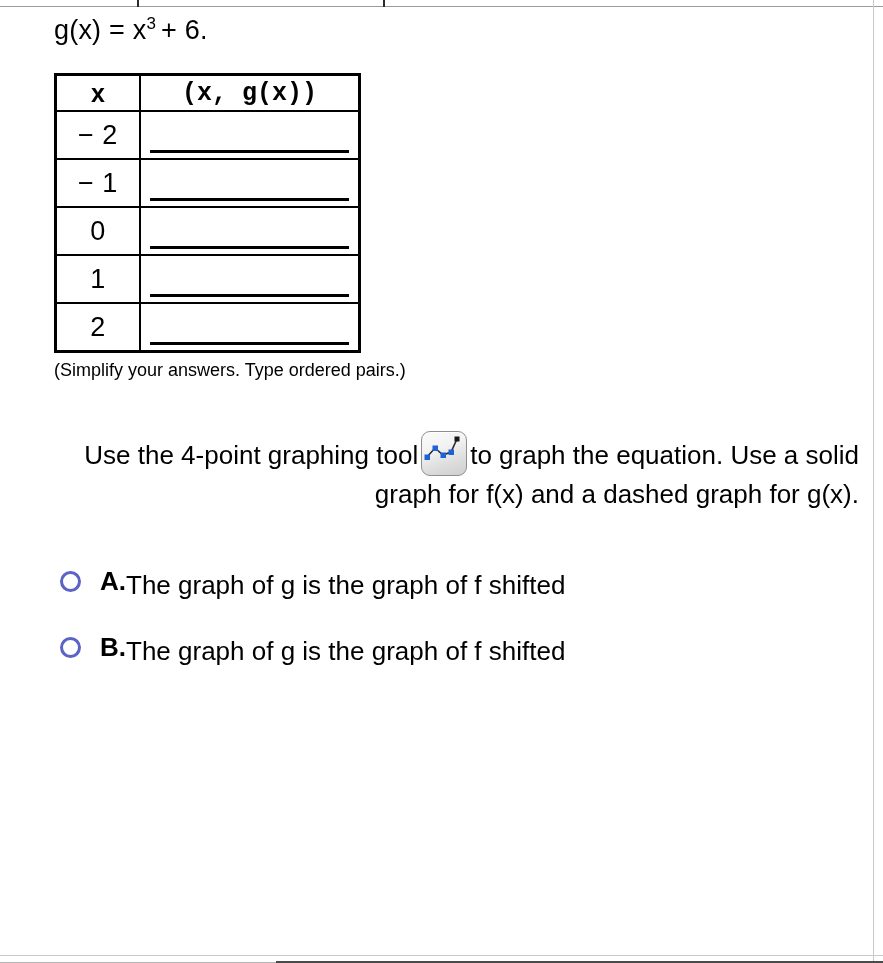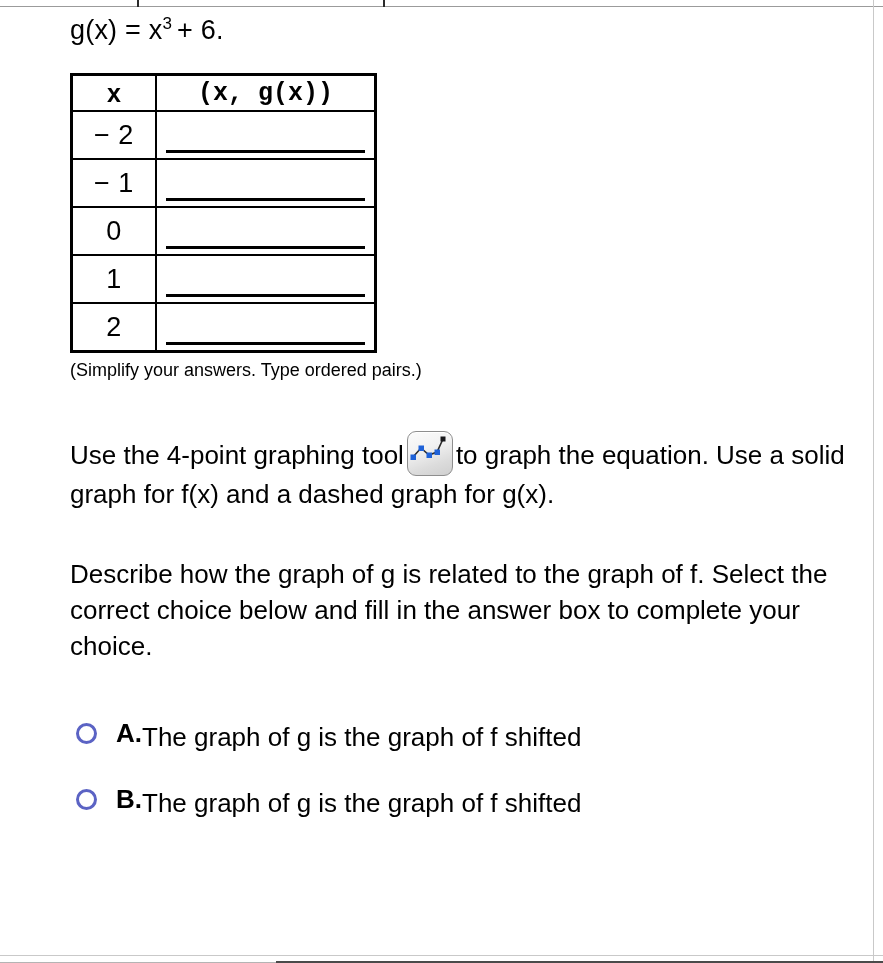--- a/index.html
+++ b/index.html
@@ -53,21 +53,21 @@
   .bottom-rule-dark2 {
     position: absolute;
     left: 0px; bottom: 0px;
     width: 276px; height: 1px;
     background: #b4b4b4;
   }
 
   
   .content {
     position: absolute;
-    left: 70px;
+    left: 54px;
     top: 14px;
     width: 810px;
   }
 
   .equation {
     font-size: 27px;
     line-height: 32px;
     letter-spacing: 0.2px;
     white-space: nowrap;
     margin: 0;
@@ -130,20 +130,21 @@
     font-size: 18px;
     line-height: 30px;
     margin: 2px 0 0 0;
     white-space: nowrap;
   }
 
   .para {
     font-size: 26px;
     line-height: 36px;
     margin: 0;
+    text-align: right;
   }
   .para-tool { margin-top: 46px; width: 805px; }
   .para-describe { margin-top: 44px; width: 800px; }
 
   
   .tool-icon {
     display: inline-block;
     width: 44px;
     height: 43px;
     vertical-align: -12px;
@@ -275,21 +276,20 @@
 
   <p class="para para-tool"><span>Use the 4-point graphing tool</span><span class="tool-icon"><svg width="42" height="41" viewBox="0 0 42 41" xmlns="http://www.w3.org/2000/svg">
         <path d="M5 25 L13 16 L21 23 L29 20 L35 7" fill="none" stroke="#2b2b2b" stroke-width="1.6"></path>
         <rect x="2.5" y="22.5" width="5.5" height="5.5" fill="#1f62d8"></rect>
         <rect x="10.5" y="13.5" width="5.5" height="5.5" fill="#1f62d8"></rect>
         <rect x="18.5" y="20.5" width="5.5" height="5.5" fill="#1f62d8"></rect>
         <rect x="26.5" y="17.5" width="5.5" height="5.5" fill="#1f62d8"></rect>
         <rect x="32.5" y="4.5" width="5" height="5" fill="#17171a"></rect>
       </svg></span><span>to graph the equation. Use a solid graph for f(x) and a dashed graph for g(x).</span></p>
 
-  <p class="para para-describe">Describe how the graph of g is related to the graph of f. Select the correct choice below and fill in the answer box to complete your choice.</p>
 
   <div class="choices">
 
     <div class="choice">
       <span class="radio"></span>
       <span class="choice-letter">A.</span>
       <div class="choice-body">
         <span>The graph of g is the graph of f shifted</span>
       </div>
     </div>

